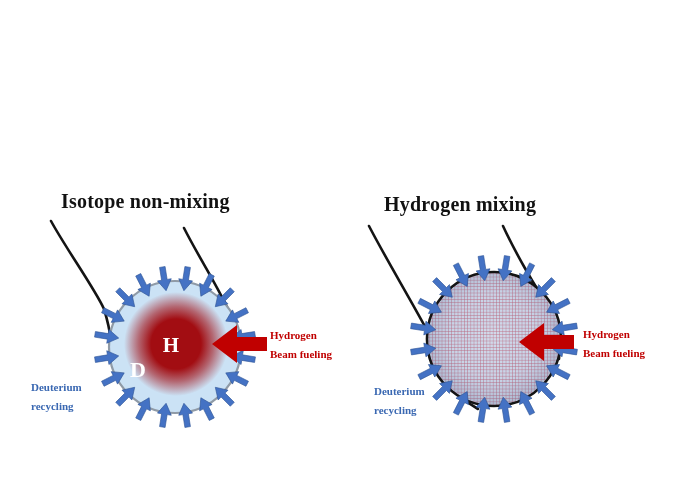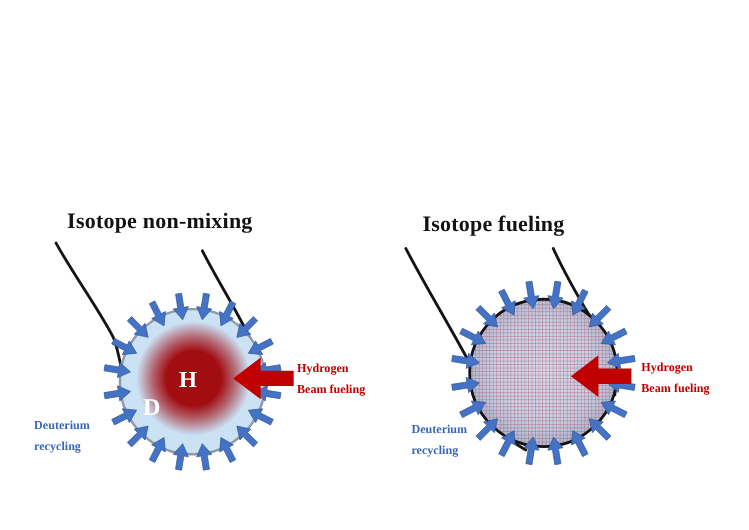--- a/index.html
+++ b/index.html
@@ -97,21 +97,21 @@
           <path d="M 59 0 L 70 -7 L 70 -2.8 L 84 -2.8 L 84 2.8 L 70 2.8 L 70 7 Z" transform="translate(494 312) rotate(315)" fill="#4472C4" stroke="#2F5597" stroke-width="0.6"></path>
           <path d="M 59 0 L 70 -7 L 70 -2.8 L 84 -2.8 L 84 2.8 L 70 2.8 L 70 7 Z" transform="translate(494 312) rotate(333)" fill="#4472C4" stroke="#2F5597" stroke-width="0.6"></path>
           <path d="M 59 0 L 70 -7 L 70 -2.8 L 84 -2.8 L 84 2.8 L 70 2.8 L 70 7 Z" transform="translate(494 312) rotate(351)" fill="#4472C4" stroke="#2F5597" stroke-width="0.6"></path>
         </g>
       <path transform="translate(519,315)" d="M0,0 L25,-19 L25,-7 L55,-7 L55,7 L25,7 L25,19 Z" fill="#C00000"></path>
     </g>
   </svg>
 
   <div class="lbl title" style="left: 61px; top: 163px; color: rgb(18, 18, 18);">Isotope non-mixing</div>
 
-  <div class="lbl title" style="left: 384px; top: 166px; color: rgb(18, 18, 18);">Isotope fueling</div>
+  <div class="lbl title" style="left: 384px; top: 166px; color: rgb(18, 18, 18);">Hydrogen mixing</div>
 
   <div class="corelbl" style="left: 151px; top: 306px; width: 40px; font-size: 21px; color: rgb(255, 255, 255);">H</div>
 
   <div class="corelbl" style="left: 123px; top: 330px; width: 30px; font-size: 22px; color: rgb(255, 255, 255);">D</div>
 
   <div class="lbl side" style="left: 31px; top: 351px; color: rgb(58, 104, 178);">Deuterium
 recycling</div>
 
   <div class="lbl side" style="left: 374px; top: 355px; color: rgb(58, 104, 178);">Deuterium
 recycling</div>

